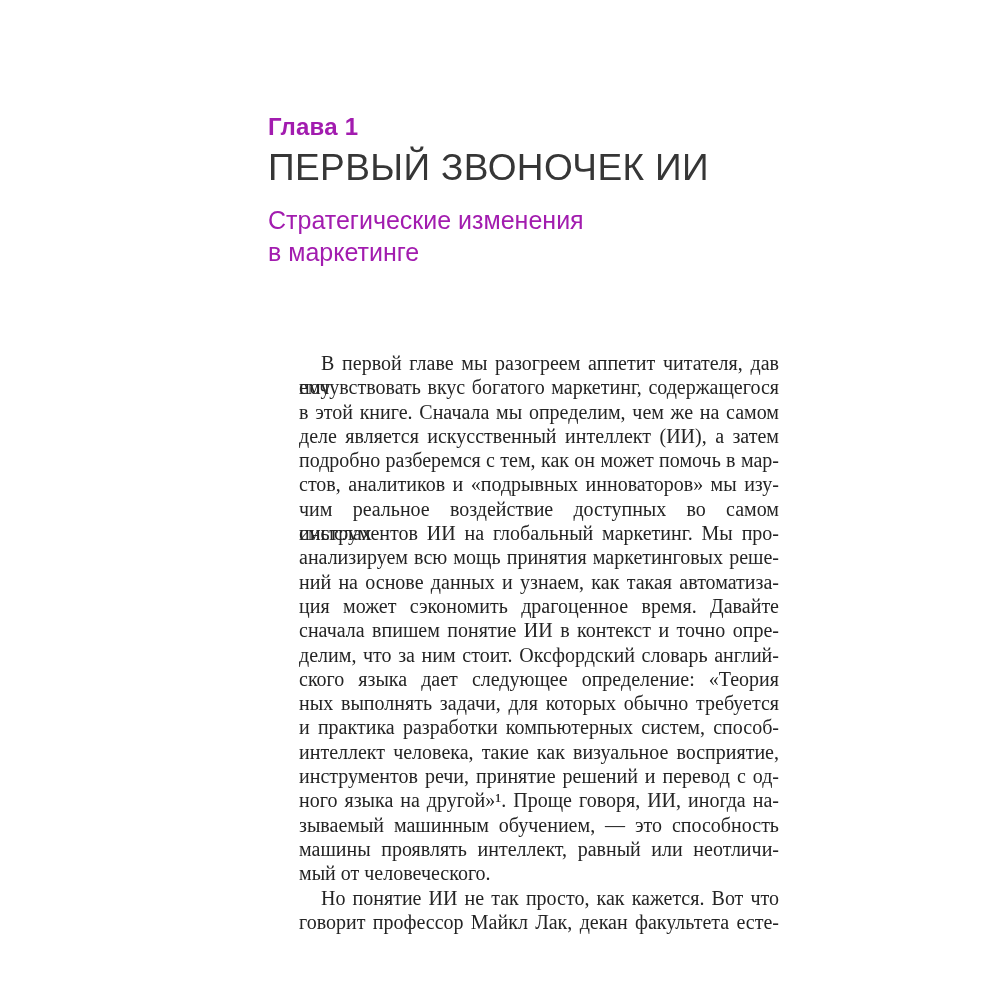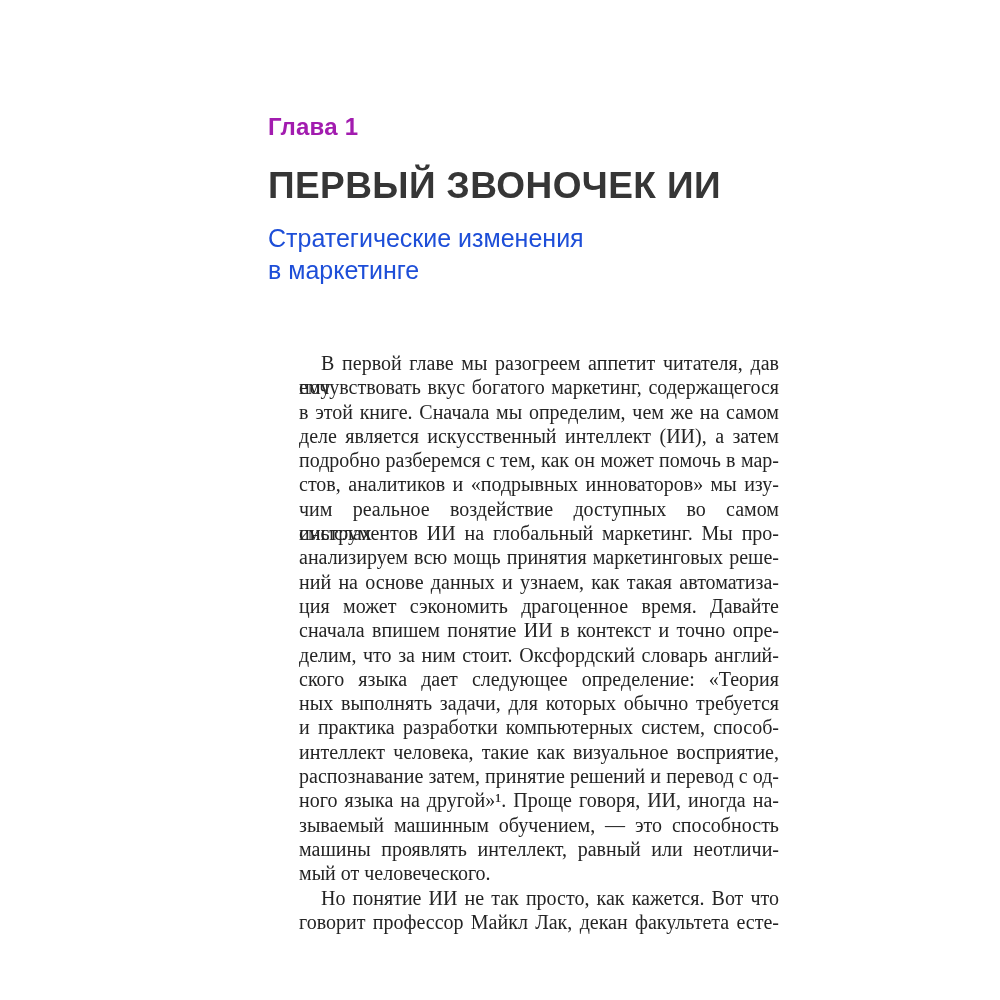--- a/index.html
+++ b/index.html
@@ -23,33 +23,33 @@
     font-family: "Liberation Sans", sans-serif;
   }
   .chapter-label {
     font-weight: 700;
     font-size: 24px;
     line-height: 1.15;
     color: #a21caf;
     letter-spacing: 0.2px;
   }
   .chapter-title {
-    margin-top: 25px;
-    font-weight: 700;
+    margin-top: 7px;
+    font-weight: 400;
     font-size: 37px;
     line-height: 1.1;
     color: #363636;
     letter-spacing: 0.4px;
   }
   .chapter-subtitle {
     margin-top: 16px;
     font-weight: 400;
     font-size: 25px;
     line-height: 32px;
-    color: #1d4ed8;
+    color: #a21caf;
   }
   .body-text {
     position: absolute;
     left: 268px;
     top: 351px;
     width: 480px;
     font-family: Liberation Serif, serif;
     font-size: 20px;
     line-height: 24.3px;
     color: #242424;
@@ -91,21 +91,21 @@
         <div class="line">инструментов ИИ на глобальный маркетинг. Мы про-</div>
         <div class="line">анализируем всю мощь принятия маркетинговых реше-</div>
         <div class="line">ний на основе данных и узнаем, как такая автоматиза-</div>
         <div class="line">ция может сэкономить драгоценное время. Давайте</div>
         <div class="line">сначала впишем понятие ИИ в контекст и точно опре-</div>
         <div class="line">делим, что за ним стоит. Оксфордский словарь англий-</div>
         <div class="line">ского языка дает следующее определение: «Теория</div>
         <div class="line">ных выполнять задачи, для которых обычно требуется</div>
         <div class="line">и практика разработки компьютерных систем, способ-</div>
         <div class="line">интеллект человека, такие как визуальное восприятие,</div>
-        <div class="line">распознавание затем, принятие решений и перевод с од-</div>
+        <div class="line">инструментов речи, принятие решений и перевод с од-</div>
         <div class="line">ного языка на другой»¹. Проще говоря, ИИ, иногда на-</div>
         <div class="line">зываемый машинным обучением, — это способность</div>
         <div class="line">машины проявлять интеллект, равный или неотличи-</div>
         <div class="line no-stretch">мый от человеческого.</div>
       </div>
       <div class="paragraph">
         <div class="line first">Но понятие ИИ не так просто, как кажется. Вот что</div>
         <div class="line">говорит профессор Майкл Лак, декан факультета есте-</div>
       </div>
     </div>

